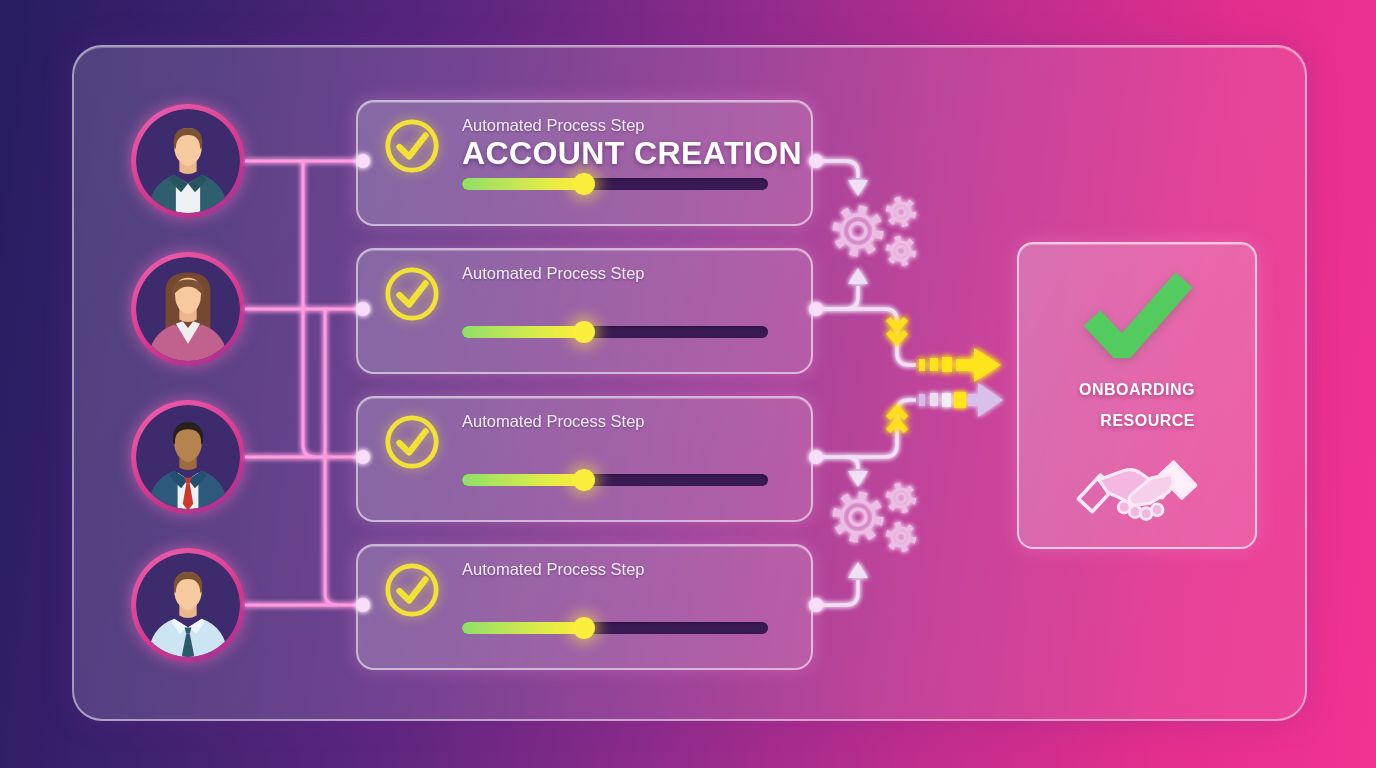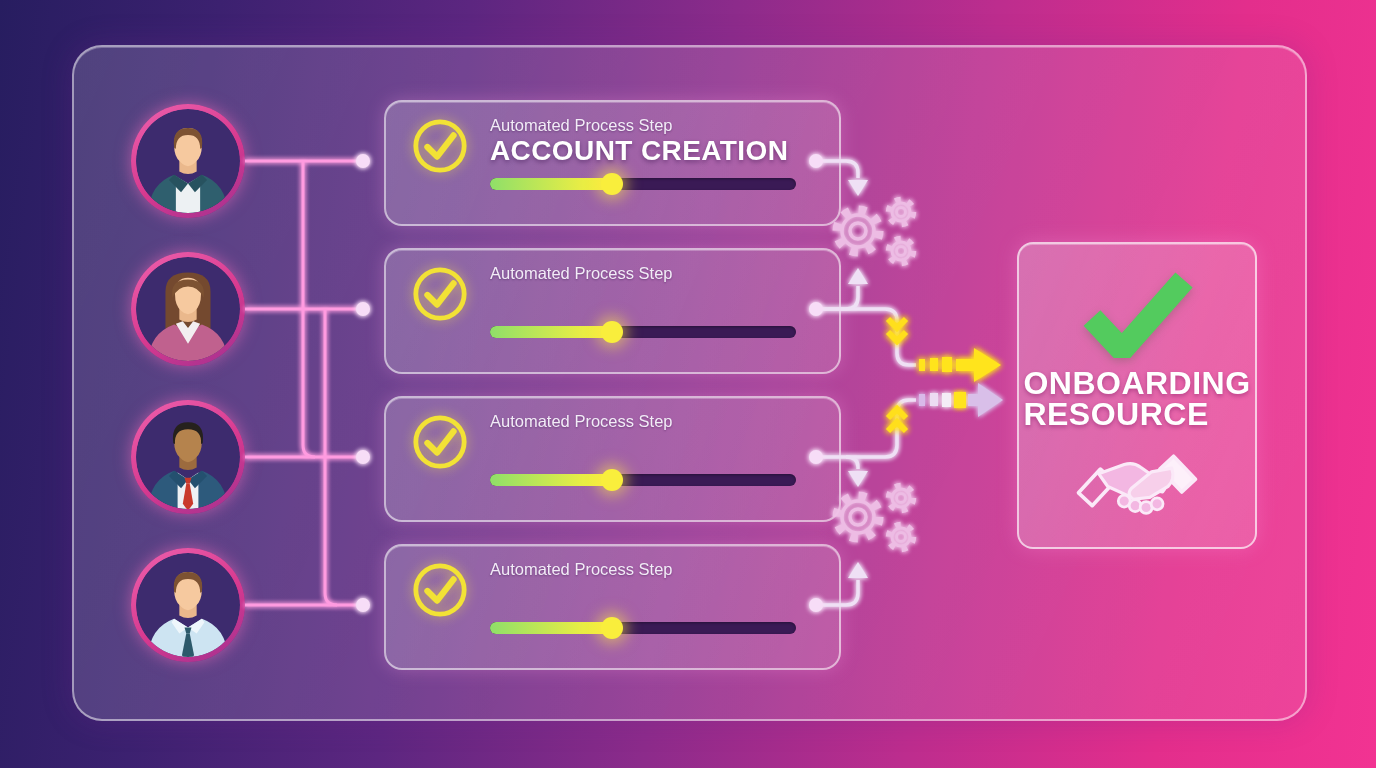--- a/index.html
+++ b/index.html
@@ -3,46 +3,46 @@
 <meta charset="utf-8">
 <style>
   html,body{margin:0;padding:0;width:1376px;height:768px;overflow:hidden;
     font-family:"Liberation Sans","DejaVu Sans",sans-serif;}
   .stage{position:relative;width:1376px;height:768px;
     background:linear-gradient(97deg,#271d60 0%,#3c2170 15%,#5c2680 32%,#8c2b8b 50%,#bd2d8e 68%,#e32e8c 85%,#f23392 100%);}
   .glass-panel{position:absolute;left:72px;top:45px;width:1231px;height:672px;
     border-radius:30px;border:2px solid rgba(255,255,255,.5);
     background:linear-gradient(115deg,rgba(255,255,255,.16),rgba(255,255,255,.09));
     box-shadow:0 0 30px rgba(120,40,140,.25), inset 0 1px 0 rgba(255,255,255,.25);z-index:5;}
-  .card{position:absolute;left:384px;width:453px;height:122px;border-radius:18px;
+  .card{position:absolute;left:356px;width:453px;height:122px;border-radius:18px;
     border:2px solid rgba(255,255,255,.55);
     background:linear-gradient(110deg,rgba(255,255,255,.20),rgba(255,255,255,.13));
     box-shadow:0 0 18px rgba(255,160,230,.28), inset 0 1px 0 rgba(255,255,255,.25);z-index:20;text-align:right;}
   .stepcheck{position:absolute;left:25px;top:15px;width:58px;height:58px;}
   .steplabel{position:absolute;left:104px;top:14px;font-size:16.5px;color:#f2ecf7;
     text-shadow:0 1px 2px rgba(50,15,70,.4);white-space:nowrap;}
-  .steptitle{position:absolute;left:104px;top:33px;font-size:28px;font-weight:bold;color:#ffffff;
+  .steptitle{position:absolute;left:104px;top:33px;font-size:32px;font-weight:bold;color:#ffffff;
     letter-spacing:.4px;text-shadow:0 2px 4px rgba(50,15,70,.45);white-space:nowrap;}
   .ptrack{position:absolute;left:104px;top:76px;width:306px;height:12px;border-radius:7px;
     background:#3a1a55;box-shadow:inset 0 1px 3px rgba(0,0,0,.35);}
   .pfill{position:absolute;left:0;top:0;height:100%;border-radius:7px;
     background:linear-gradient(90deg,#8fdf69,#e8ed45 75%,#f8ef3a);}
   .pknob{position:absolute;top:50%;width:22px;height:22px;border-radius:50%;background:#f9ee3c;
     transform:translate(-50%,-50%);box-shadow:0 0 14px 5px rgba(255,232,70,.5);}
   .avatar{position:absolute;left:131px;width:104px;height:104px;padding:5px;border-radius:50%;
     background:linear-gradient(150deg,#ef61ad 0%,#d6398f 55%,#a03090 100%);
     box-shadow:0 0 16px rgba(250,110,190,.55);z-index:20;}
   .avatar svg{display:block;width:104px;height:104px;border-radius:50%;}
   .result-panel{position:absolute;left:1017px;top:242px;width:236px;height:303px;border-radius:16px;
     border:2px solid rgba(255,255,255,.65);
     background:linear-gradient(115deg,rgba(255,255,255,.24),rgba(255,255,255,.15));
     box-shadow:0 0 20px rgba(255,150,220,.3), inset 0 1px 0 rgba(255,255,255,.3);
     z-index:20;display:flex;flex-direction:column;align-items:center;}
   .result-check{margin-top:22px;filter:drop-shadow(0 3px 4px rgba(40,90,40,.25));}
-  .result-title{margin-top:10px;text-align:left;font-size:32px;font-weight:bold;color:#ffffff;
+  .result-title{margin-top:16px;text-align:right;font-size:16px;font-weight:bold;color:#ffffff;
     line-height:31px;letter-spacing:.5px;text-shadow:0 2px 4px rgba(120,20,90,.45);}
   .result-handshake{margin-top:12px;}
   .overlay{position:absolute;left:0;top:0;z-index:50;pointer-events:none;}
 </style>
 </head>
 <body>
 
 <div class="stage">
 
   <div class="glass-panel"></div>

